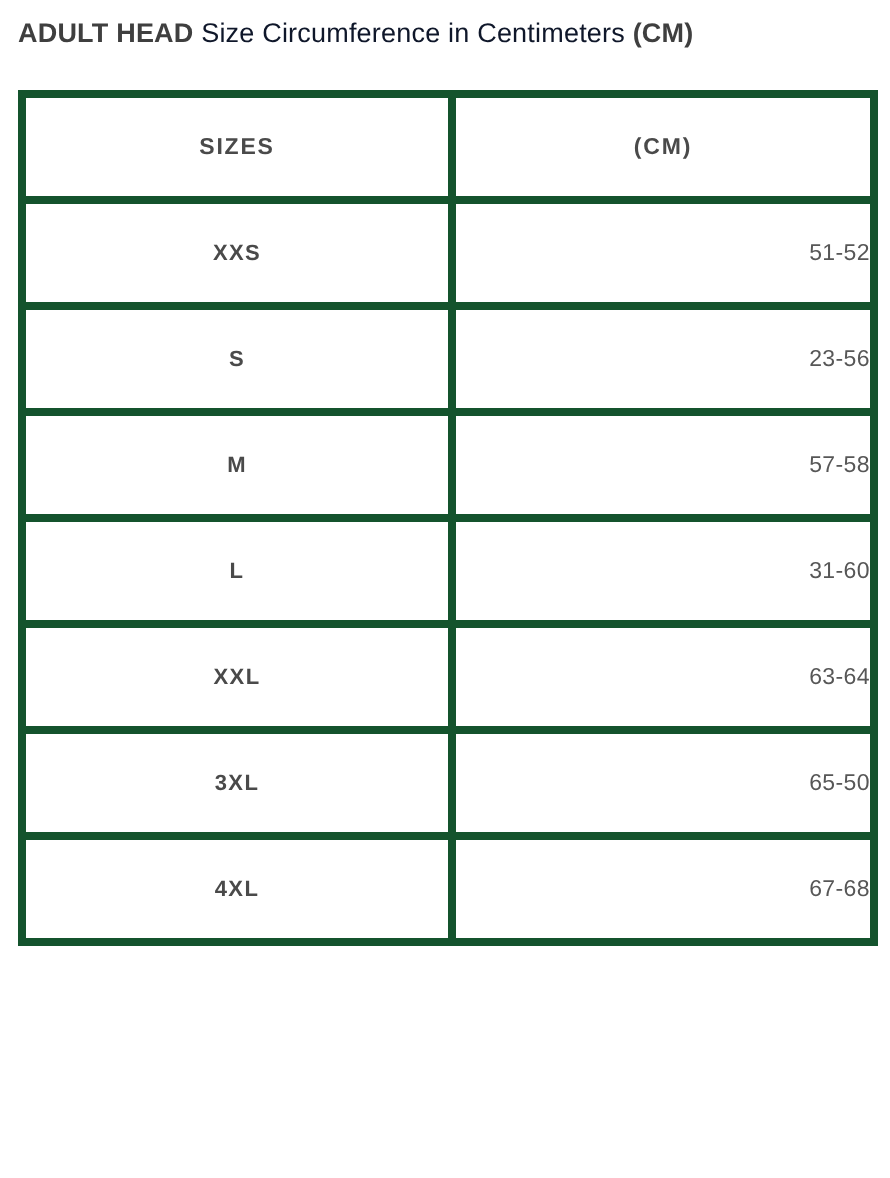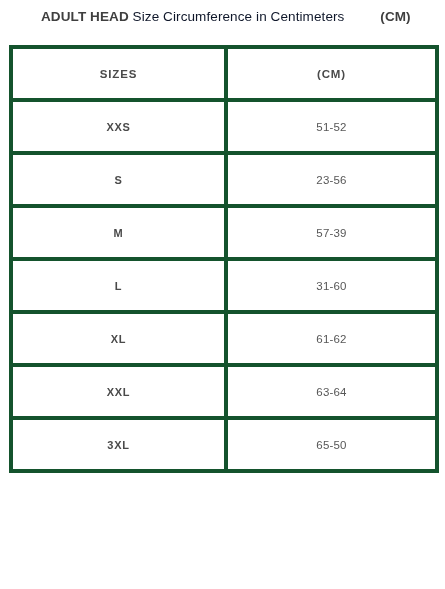--- a/index.html
+++ b/index.html
@@ -26,21 +26,20 @@
     top: 8px;
     font-size: 13.5px;
     line-height: 18px;
     color: #6d6d6d;
     white-space: nowrap;
     letter-spacing: 0.1px;
   }
   .title .strong {
     font-weight: bold;
     color: #3f3f3f;
-    margin-left: 32px;
   }
   .title .mid {
     font-weight: normal;
     color: #0f172a;
   }
   .size-table {
     position: absolute;
     left: 9px;
     top: 45px;
     width: 426px;
@@ -68,20 +67,21 @@
     font-size: 11px;
     font-weight: bold;
     color: #4a4a4a;
     letter-spacing: 0.7px;
   }
   .size-table td.value-cell {
     font-size: 11.5px;
     font-weight: normal;
     color: #575757;
     letter-spacing: 0.2px;
+    text-align: right;
   }
 </style>
 </head>
 <body>
 
 <div class="page">
 
   <div class="title"><span class="strong">ADULT HEAD</span><span class="mid"> Size Circumference in Centimeters </span><span class="strong">(CM)</span></div>
 
   <table class="size-table">
@@ -99,34 +99,34 @@
       <tr>
         <td class="size-cell">XXS</td>
         <td class="value-cell">51-52</td>
       </tr>
       <tr>
         <td class="size-cell">S</td>
         <td class="value-cell">23-56</td>
       </tr>
       <tr>
         <td class="size-cell">M</td>
-        <td class="value-cell">57-39</td>
+        <td class="value-cell">57-58</td>
       </tr>
       <tr>
         <td class="size-cell">L</td>
         <td class="value-cell">31-60</td>
-      </tr>
-      <tr>
-        <td class="size-cell">XL</td>
-        <td class="value-cell">61-62</td>
       </tr>
       <tr>
         <td class="size-cell">XXL</td>
         <td class="value-cell">63-64</td>
       </tr>
       <tr>
         <td class="size-cell">3XL</td>
         <td class="value-cell">65-50</td>
       </tr>
+      <tr>
+        <td class="size-cell">4XL</td>
+        <td class="value-cell">67-68</td>
+      </tr>
     </tbody>
   </table>
 
 </div>
 
 </body></html>

